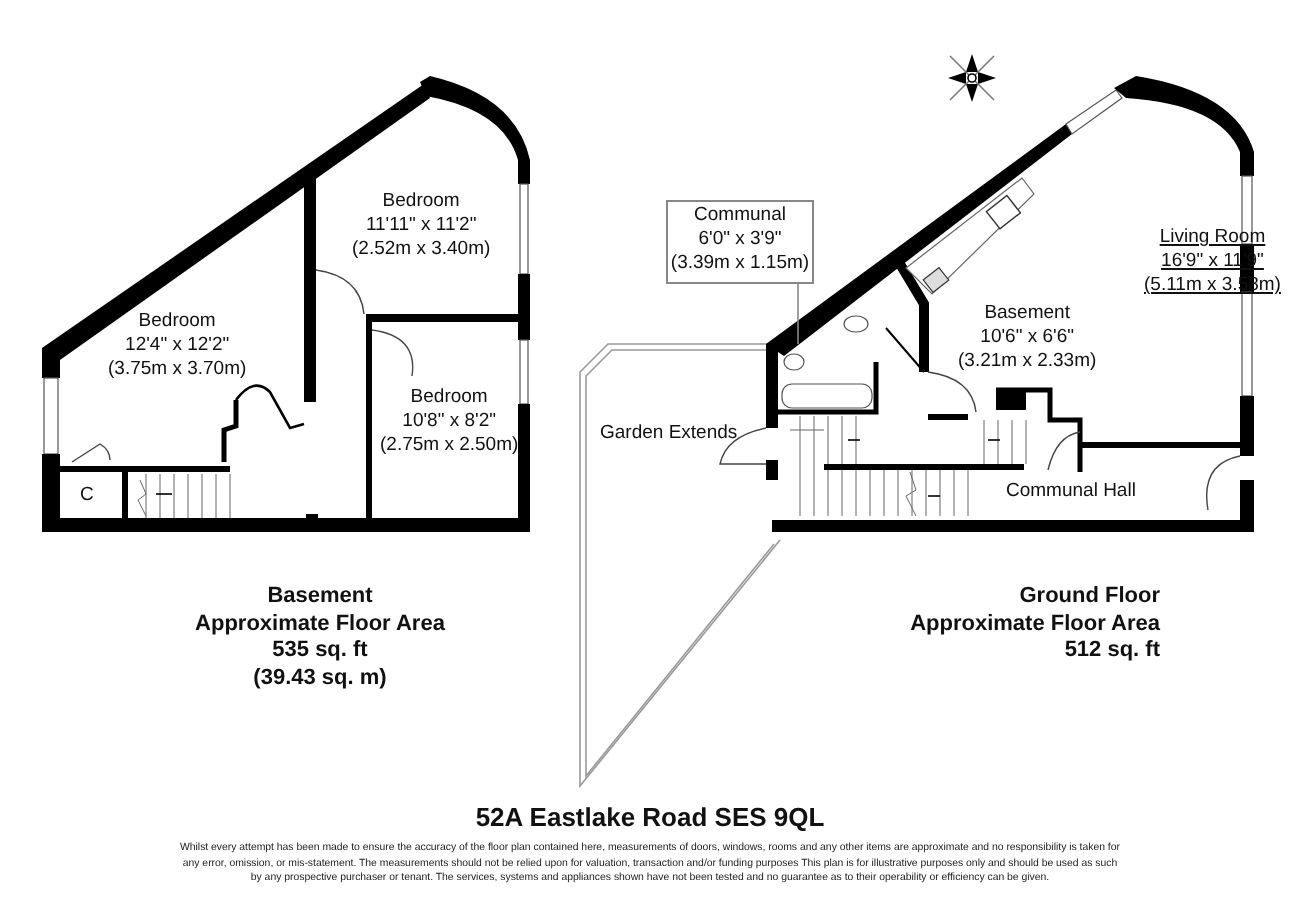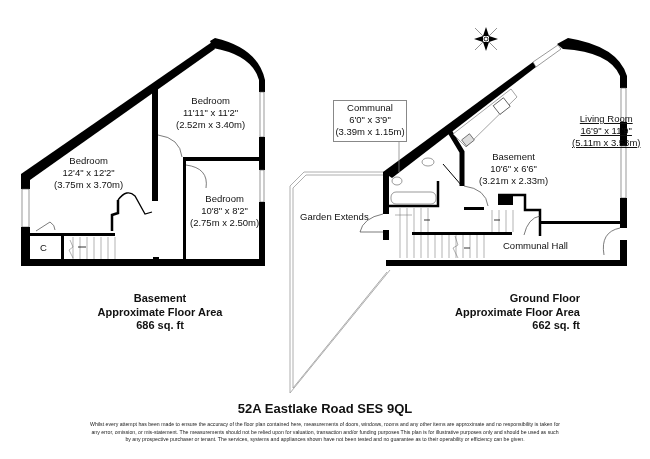--- a/index.html
+++ b/index.html
@@ -190,26 +190,27 @@
   <div>Basement</div>
   <div>10'6" x 6'6"</div>
   <div>(3.21m x 2.33m)</div>
 </div>
 <div class="plain-label" style="left:300px; top:211px;">Garden Extends</div>
 <div class="plain-label" style="left:503px; top:240px;">Communal Hall</div>
 
 <div class="area-block" style="left:60px; width:200px; top:292px;">
   <div>Basement</div>
   <div>Approximate Floor Area</div>
-  <div>686 sq. ft</div>
+  <div>535 sq. ft</div>
+  <div>(39.43 sq. m)</div>
 </div>
 <div class="area-block" style="left:380px; width:200px; top:292px;text-align:right;">
   <div>Ground Floor</div>
   <div>Approximate Floor Area</div>
-  <div>662 sq. ft</div>
+  <div>512 sq. ft</div>
 </div>
 
 <div class="address">52A Eastlake Road SES 9QL</div>
 
 <div class="disclaimer">
   <div>Whilst every attempt has been made to ensure the accuracy of the floor plan contained here, measurements of doors, windows, rooms and any other items are approximate and no responsibility is taken for</div>
   <div>any error, omission, or mis-statement. The measurements should not be relied upon for valuation, transaction and/or funding purposes This plan is for illustrative purposes only and should be used as such</div>
   <div>by any prospective purchaser or tenant. The services, systems and appliances shown have not been tested and no guarantee as to their operability or efficiency can be given.</div>
 </div>
 

